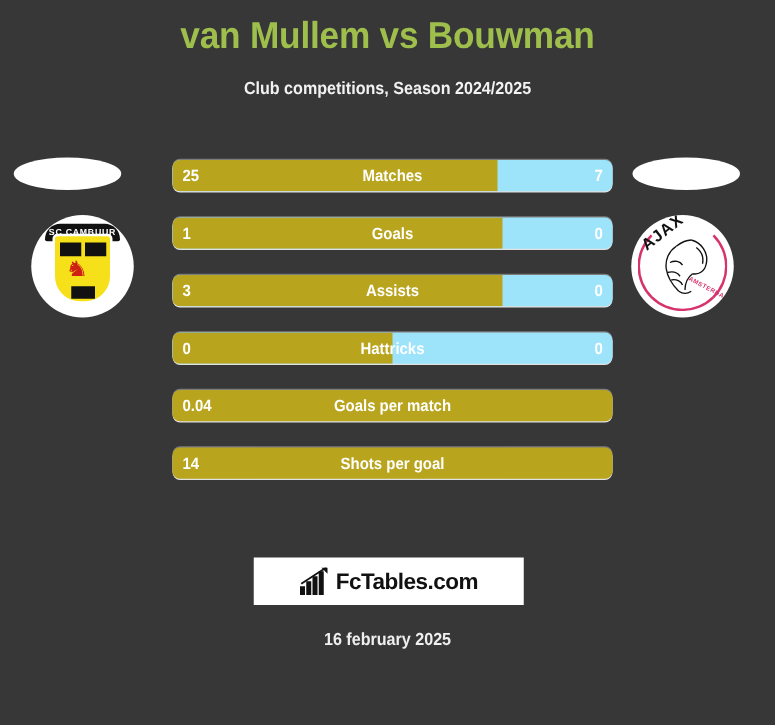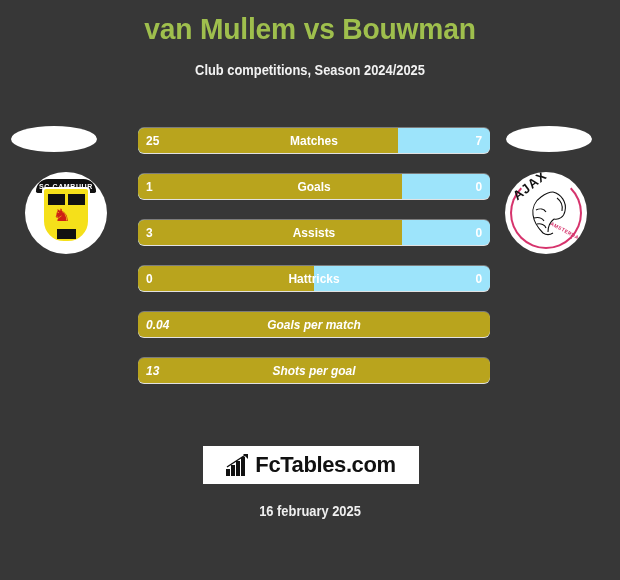--- a/index.html
+++ b/index.html
@@ -169,21 +169,21 @@
   .bar {
     position: relative;
     height: 25px;
     margin-bottom: 21px;
     border-radius: 6px;
     overflow: hidden;
     background: #9de4fb;
     box-shadow: 0 1px 0 rgba(255,255,255,0.85), 0 -1px 0 rgba(255,255,255,0.35);
     padding-left: 18px;
   }
-  .bar.solid { background: #b9a41d; font-style: italic; }
+  .bar.solid { background: #b9a41d; }
   .bar-fill {
     position: absolute;
     left: 0; top: 0; bottom: 0;
     background: #b9a41d;
   }
   .bar-home, .bar-away, .bar-label {
     position: absolute;
     top: 0;
     height: 25px;
     line-height: 26px;
@@ -225,21 +225,21 @@
     align-items: center;
     gap: 5px;
   }
   .fct-icon {
     width: 24px;
     height: 22px;
     position: relative;
     display: block;
   }
   .fct-text {
-    font-size: 22px;
+    font-size: 18px;
     font-weight: bold;
     color: #111111;
     letter-spacing: -0.4px;
     line-height: 22px;
   }
   .date {
     position: absolute;
     left: 0;
     top: 503px;
     width: 620px;
@@ -319,21 +319,21 @@
         <div class="bar-fill" style="width: 50%;"></div>
         <div class="bar-home">0</div>
         <div class="bar-label">Hattricks</div>
         <div class="bar-away">0</div>
       </div>
       <div class="bar solid">
         <div class="bar-home">0.04</div>
         <div class="bar-label">Goals per match</div>
       </div>
       <div class="bar solid">
-        <div class="bar-home">13</div>
+        <div class="bar-home">14</div>
         <div class="bar-label">Shots per goal</div>
       </div>
     </div>
 
   <div class="fct-logo">
     <div class="fct-inner">
       <svg class="fct-icon" viewBox="0 0 24 22">
         <rect x="0" y="15" width="4" height="7" fill="#111111"></rect>
         <rect x="5" y="11" width="4" height="11" fill="#111111"></rect>
         <rect x="10" y="7" width="4" height="15" fill="#111111"></rect>

